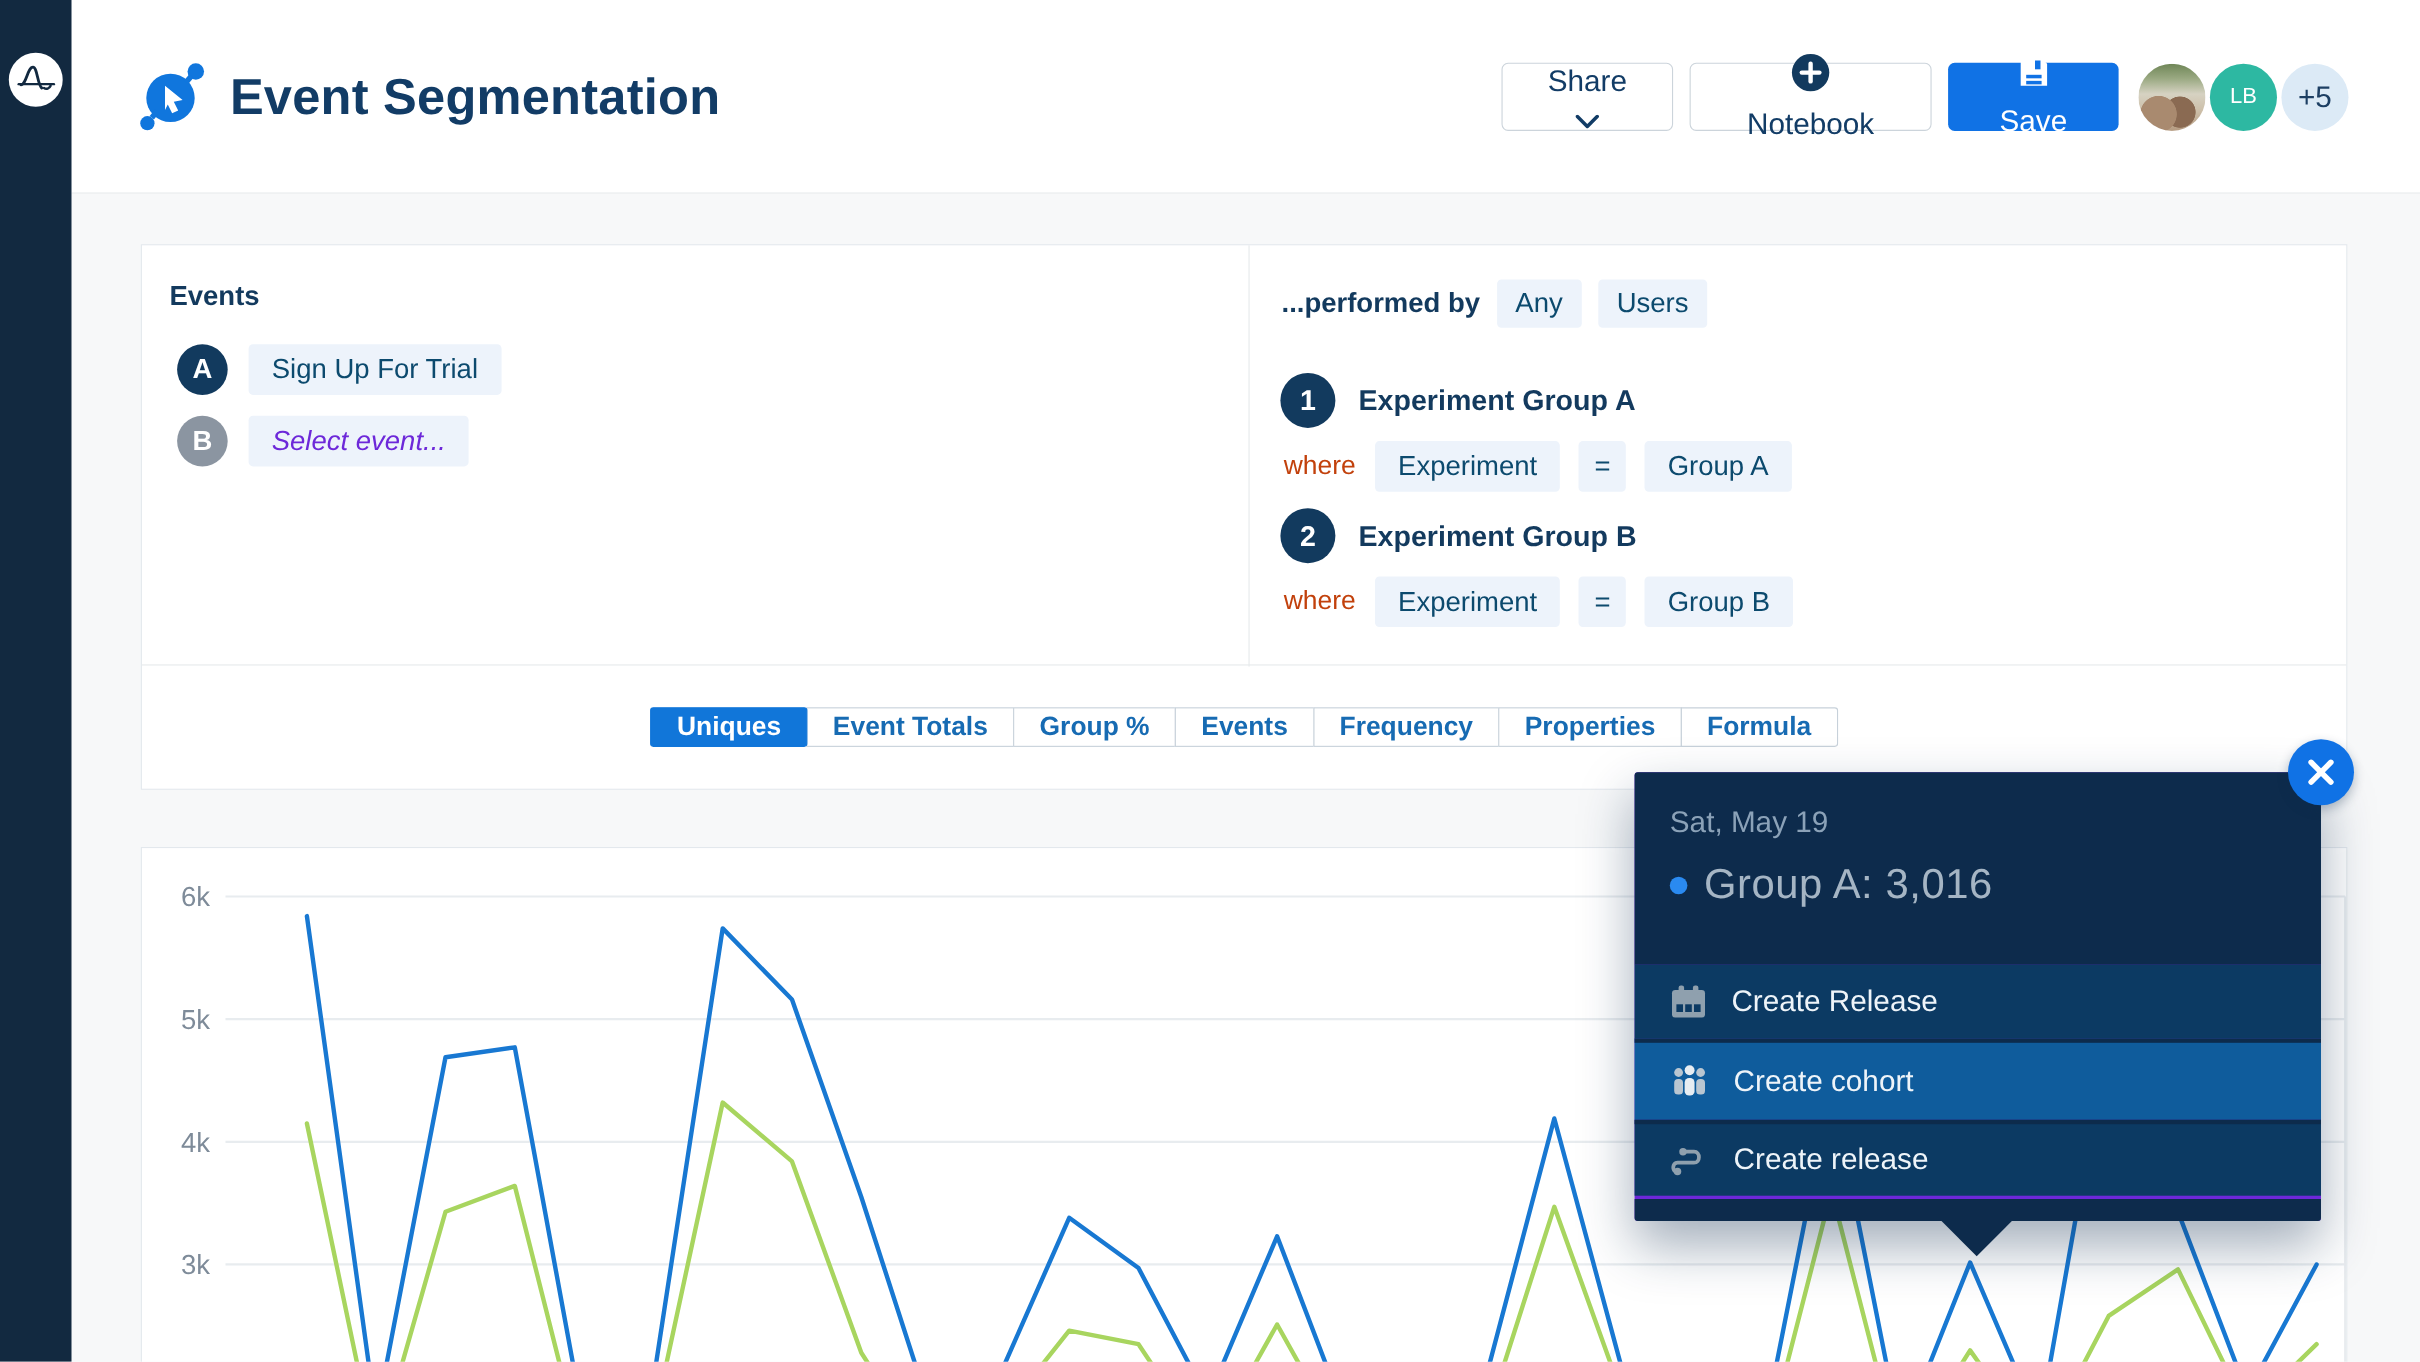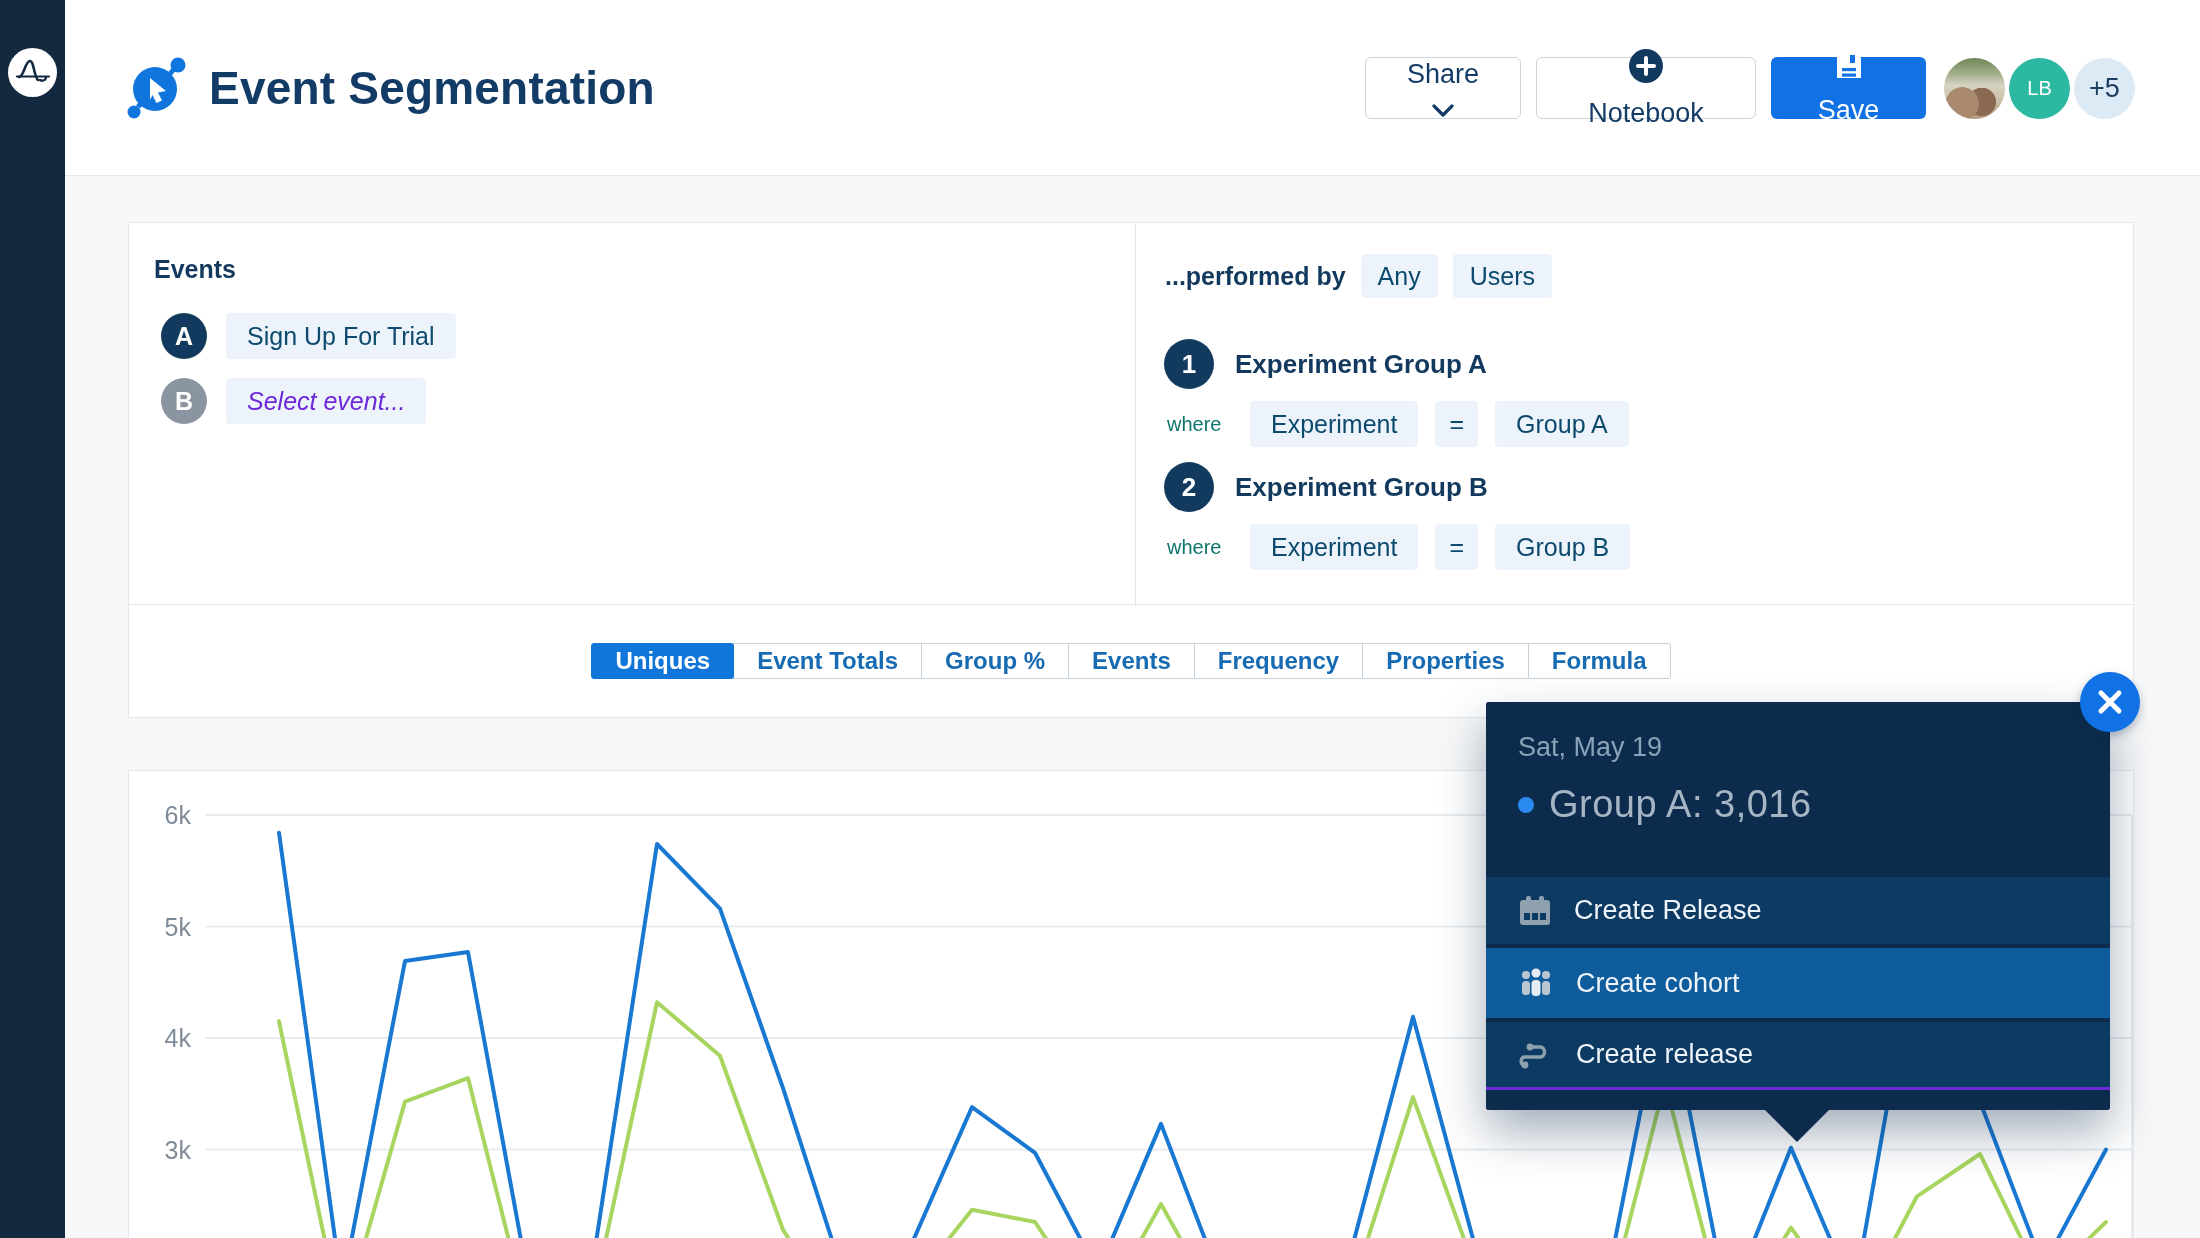--- a/index.html
+++ b/index.html
@@ -45,21 +45,21 @@
 
   
   .performed { position:absolute; left:1006px; top:0; width:1000px; height:383px; border-left:1px solid #e6e9ec; }
   .performed-head { position:absolute; left:29px; top:31px; display:flex; align-items:center; gap:15px; }
   .performed-label { font-size:25px; font-weight:700; }
   .pill-sm { height:44px; font-size:25px; padding:0 17px; }
   .seg-row { position:absolute; left:28px; display:flex; align-items:center; gap:21px; }
   .seg-num { width:50px; height:50px; border-radius:50%; background:#123a5e; color:#fff; font-size:26px; font-weight:700; display:flex; align-items:center; justify-content:center; }
   .seg-name { font-size:26px; font-weight:700; }
   .where-row { position:absolute; left:31px; display:flex; align-items:center; }
-  .where-word { color:#0f766e; font-size:20px; width:83px; }
+  .where-word { color:#c2410c; font-size:24px; width:83px; }
   .where-row .pill { margin-right:17px; }
   .pill-eq { padding:0 14px; }
 
   
   .tabs-strip { position:absolute; left:0; bottom:0; width:100%; height:113px; border-top:1px solid #e6e9ec; display:flex; align-items:center; justify-content:center; }
   .tab { height:36px; padding:0 23px; display:flex; align-items:center; background:#fff; border:1px solid #c7d1da; margin-left:-1px; font-size:24px; color:#176bb3; cursor:pointer; position:relative;font-weight:bold; }
   .tab:first-child { margin-left:0; border-radius:3px 0 0 3px; }
   .tab:last-child { border-radius:0 3px 3px 0; }
   .tab.active { background:#1176d9; border-color:#1176d9; color:#fff; z-index:2; border-radius:3px; }
 

